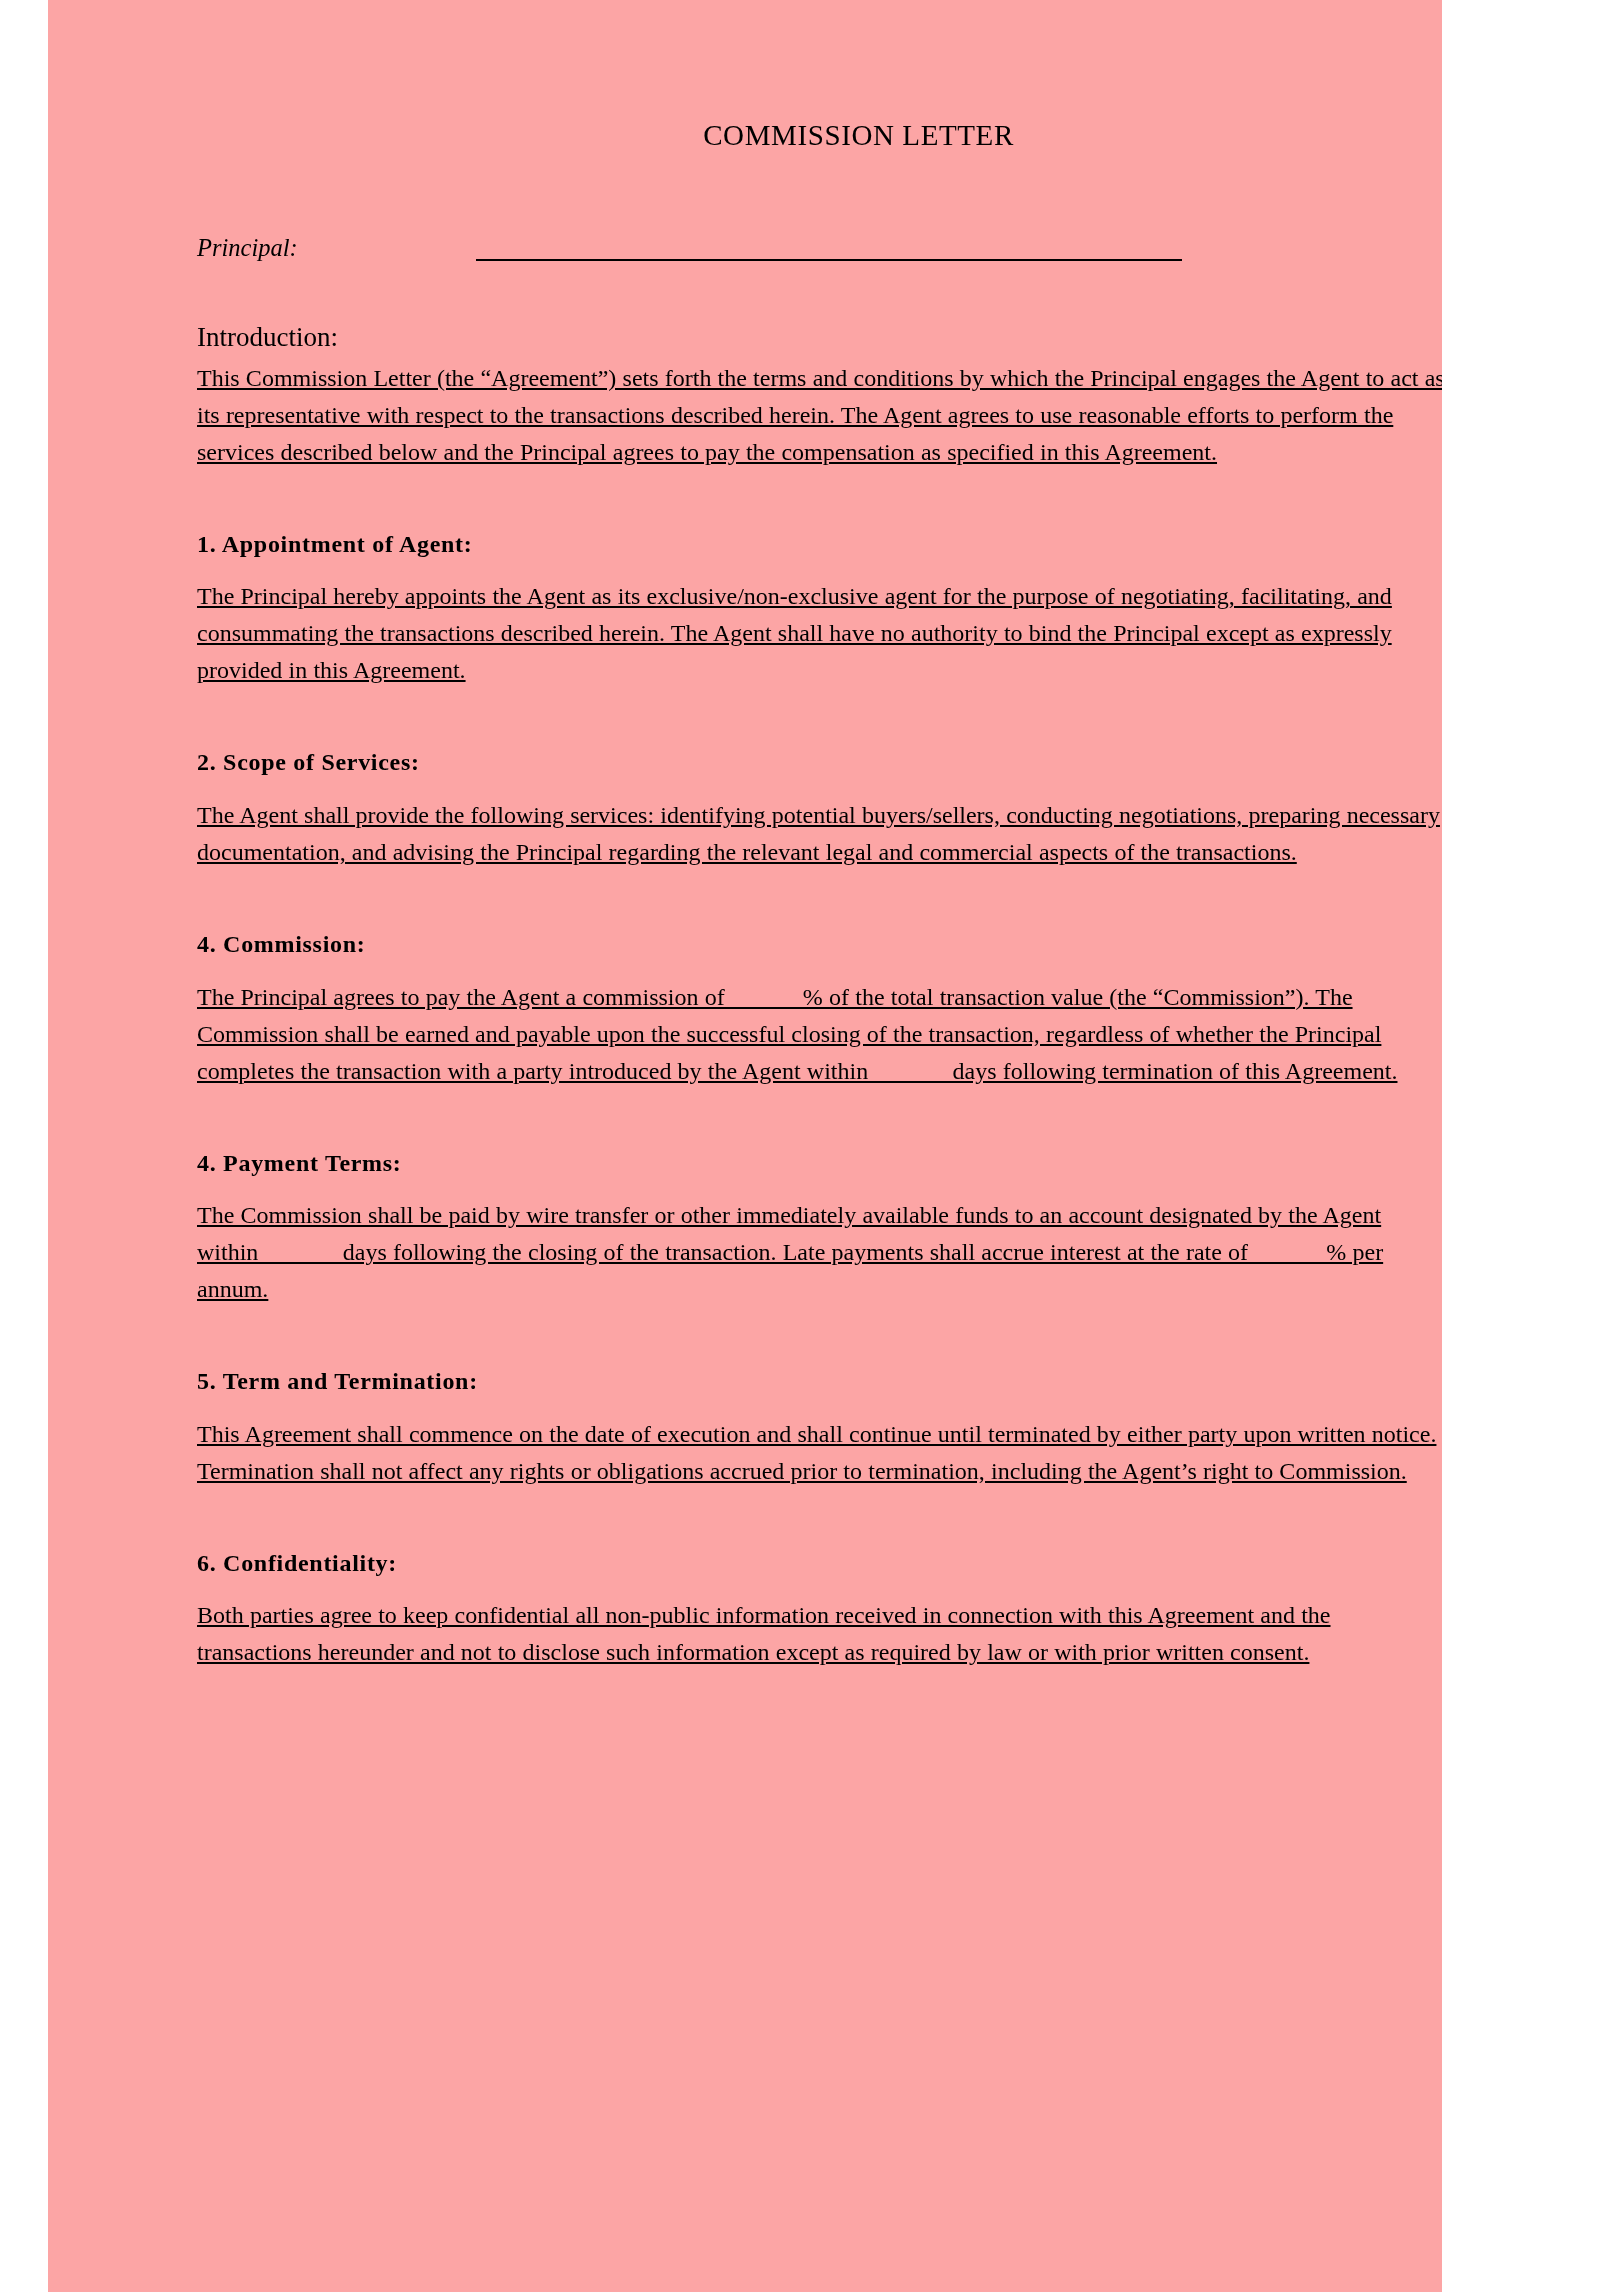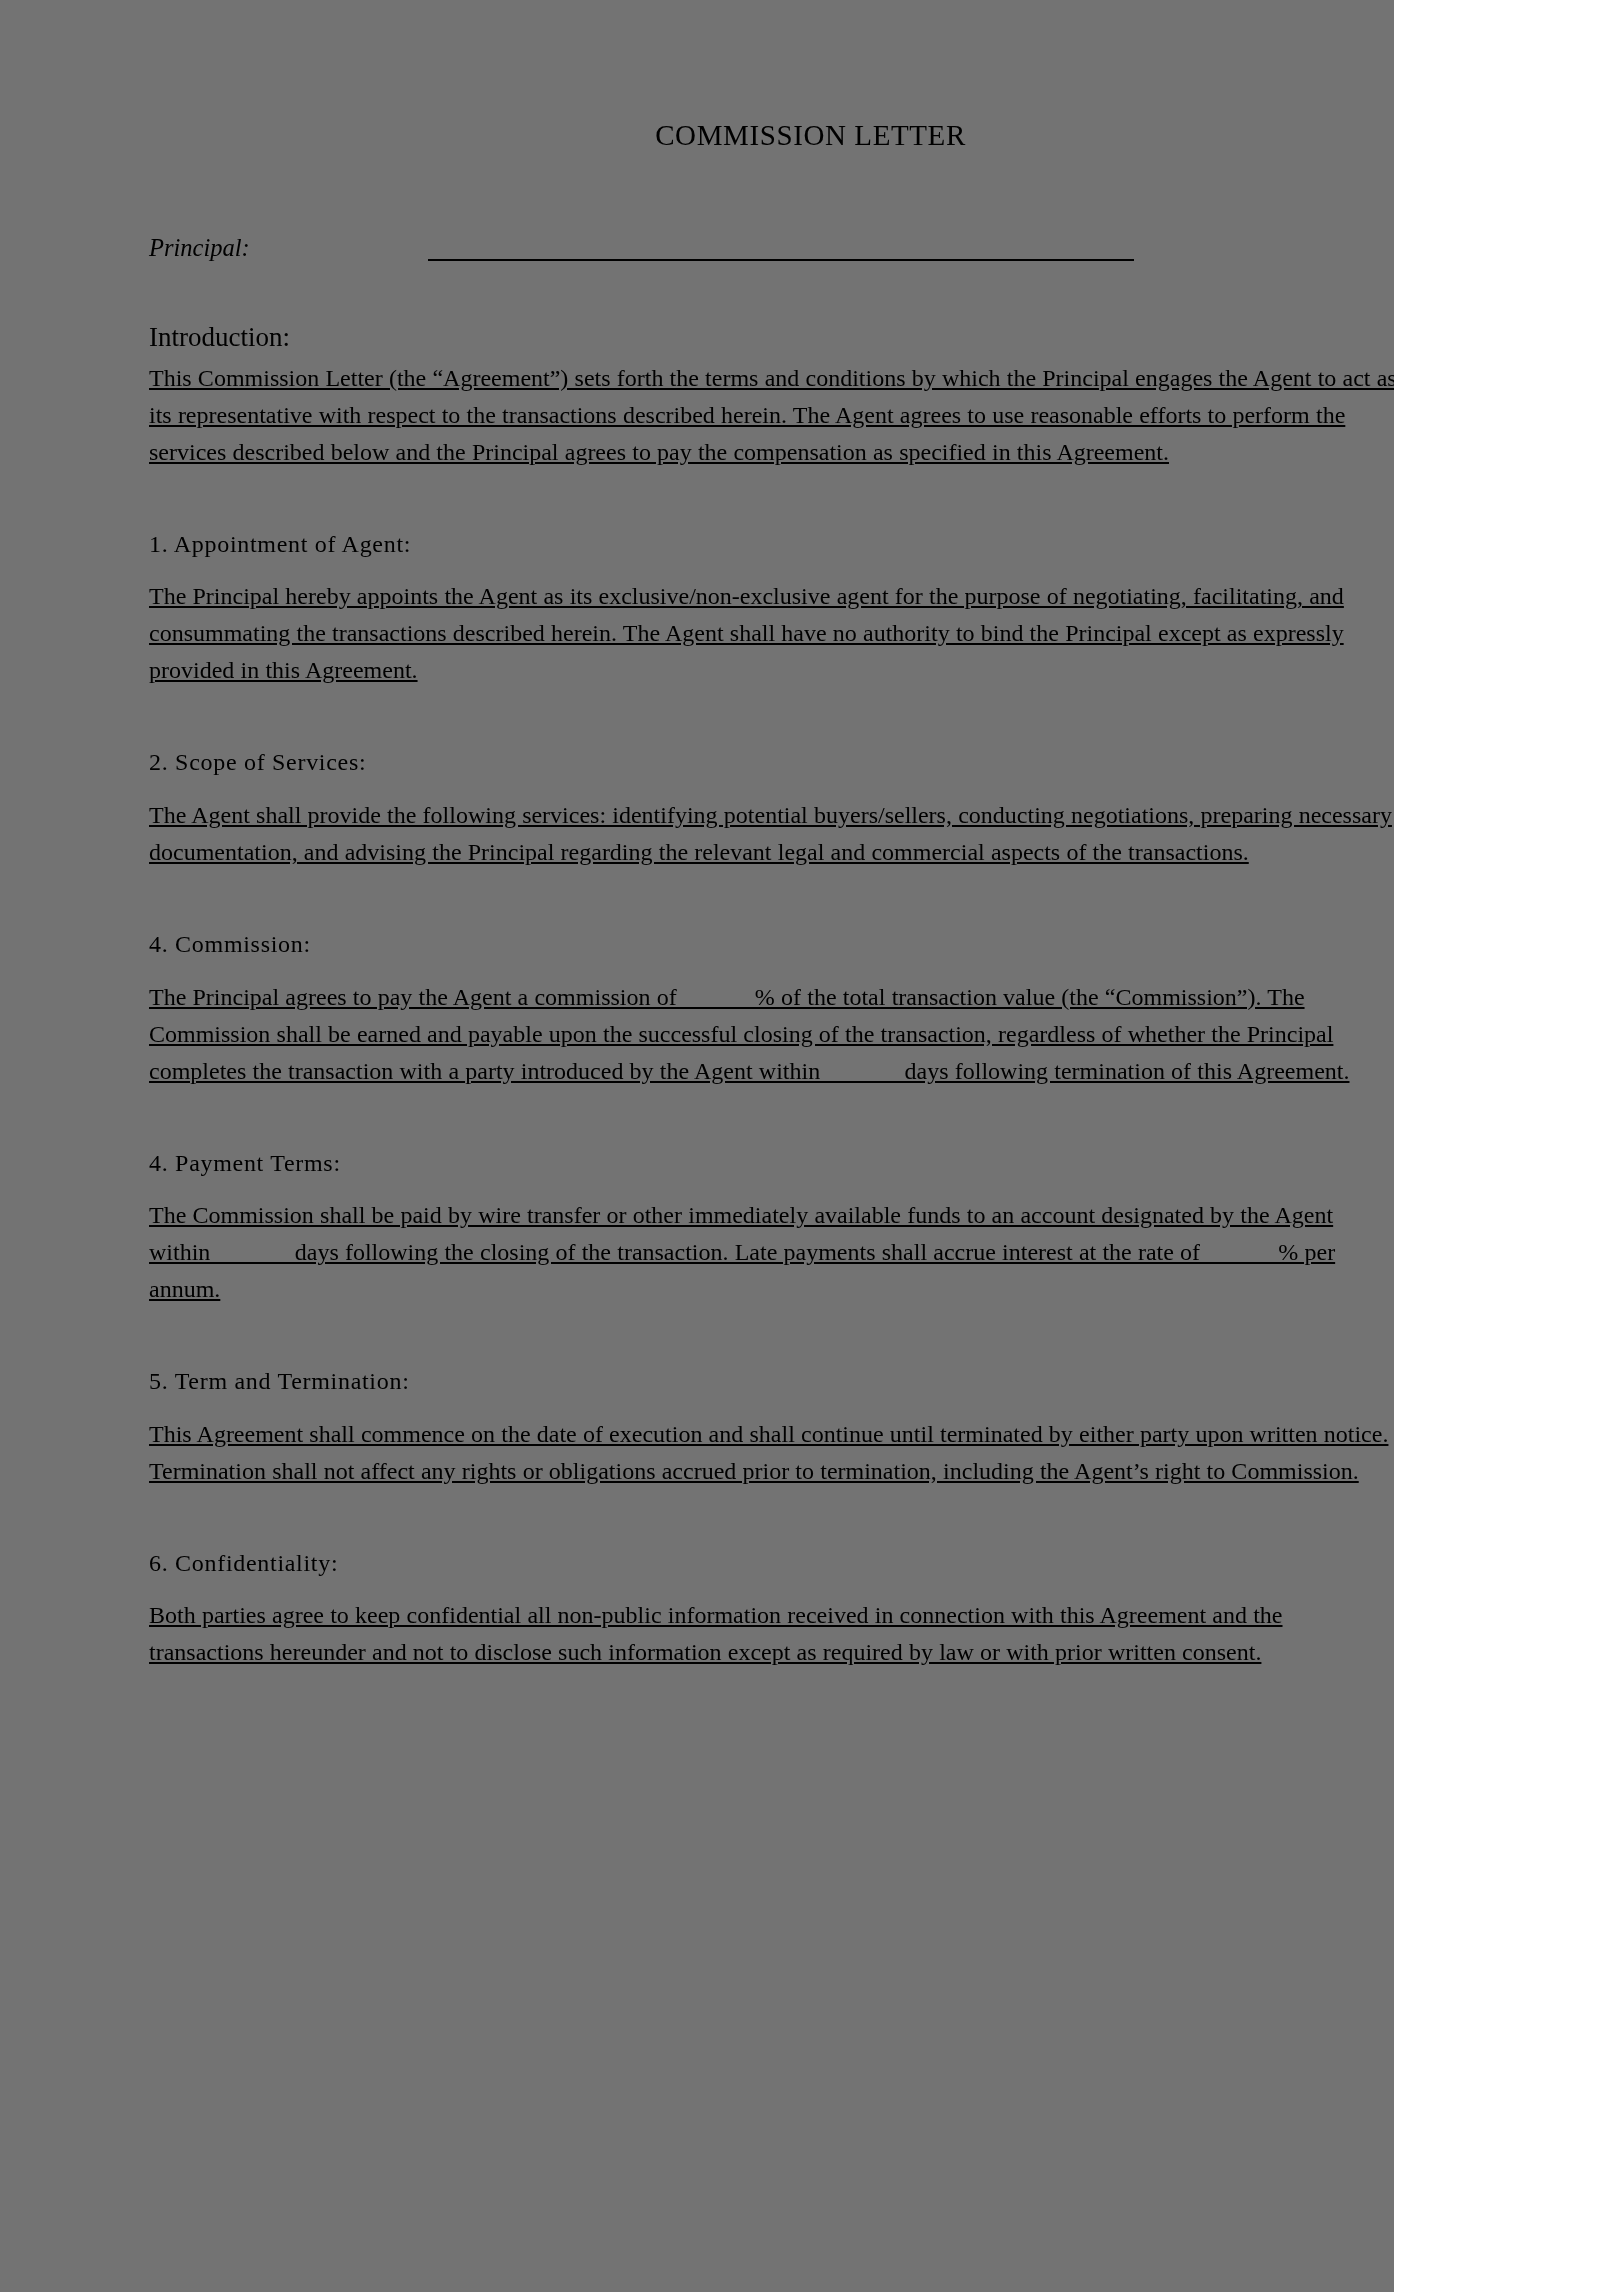--- a/index.html
+++ b/index.html
@@ -9,23 +9,24 @@
     background: #ffffff;
   }
   body {
     font-family: "Liberation Serif", "DejaVu Serif", serif;
     color: #000000;
   }
   .page {
     position: relative;
     width: 1394px;
     height: 2293px;
-    background: #737373;
+    background: #fca5a5;
     overflow: hidden;
     box-sizing: border-box;
+    margin-left: 48px;
   }
   
   .doc-title {
     position: absolute;
     left: 0;
     top: 118px;
     width: 1621px;
     text-align: center;
     font-size: 29px;
     letter-spacing: 0.6px;
@@ -84,21 +85,21 @@
     text-decoration: underline;
   }
   .section {
     margin-top: 57px;
   }
   .section-heading {
     font-size: 24px;
     line-height: 33px;
     letter-spacing: 0.7px;
     margin: 0 0 17.6px 0;
-    font-weight: normal;
+    font-weight: bold;
   }
 </style>
 </head>
 <body>
 
 <div class="page">
 
   <h1 class="doc-title">COMMISSION LETTER</h1>
 
   <div class="party-row principal">

